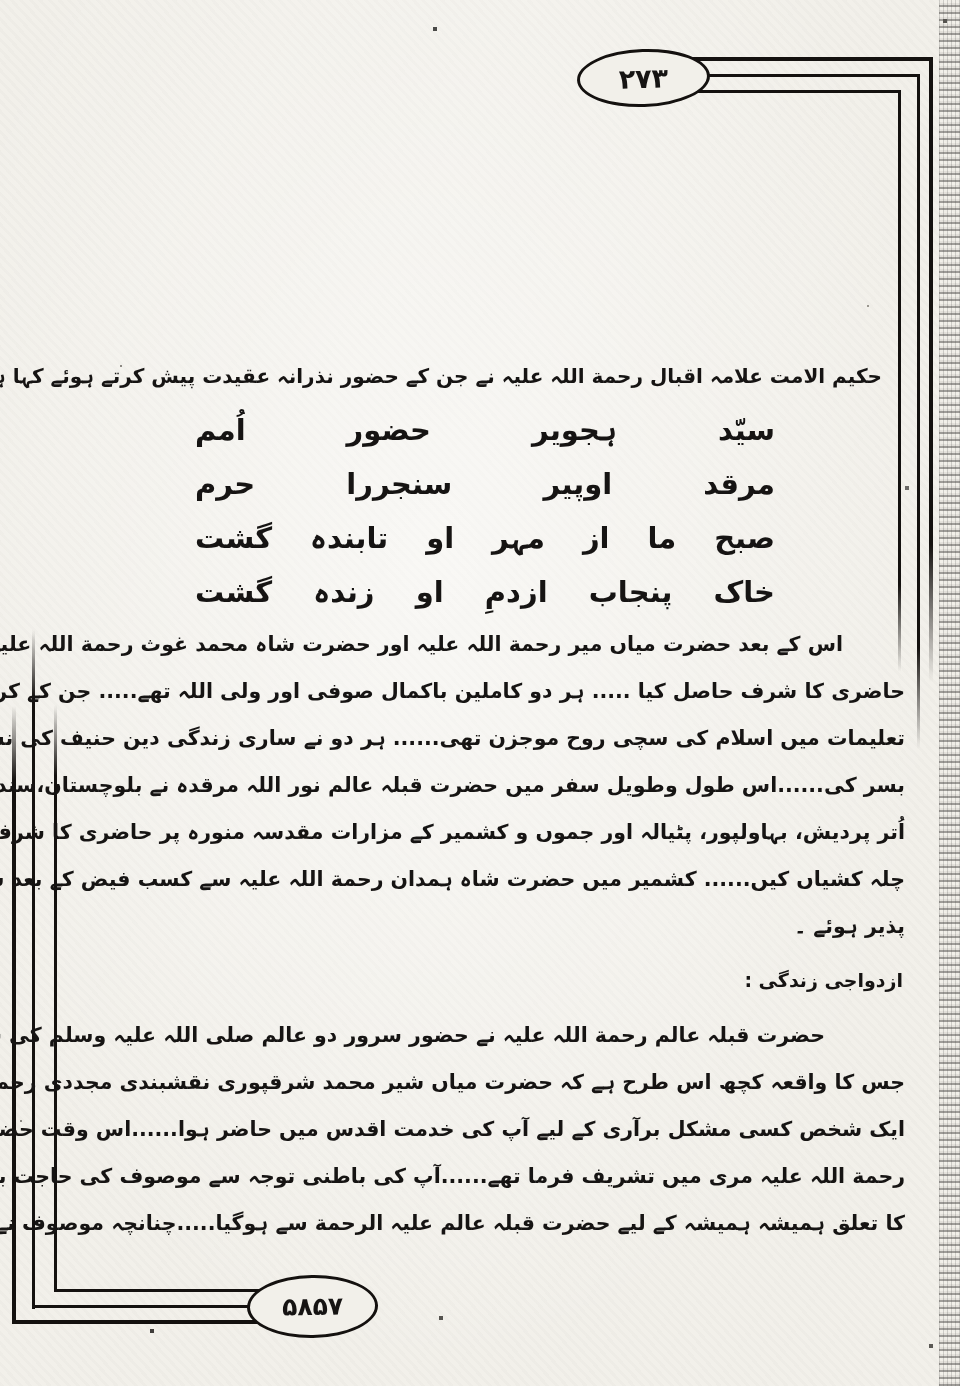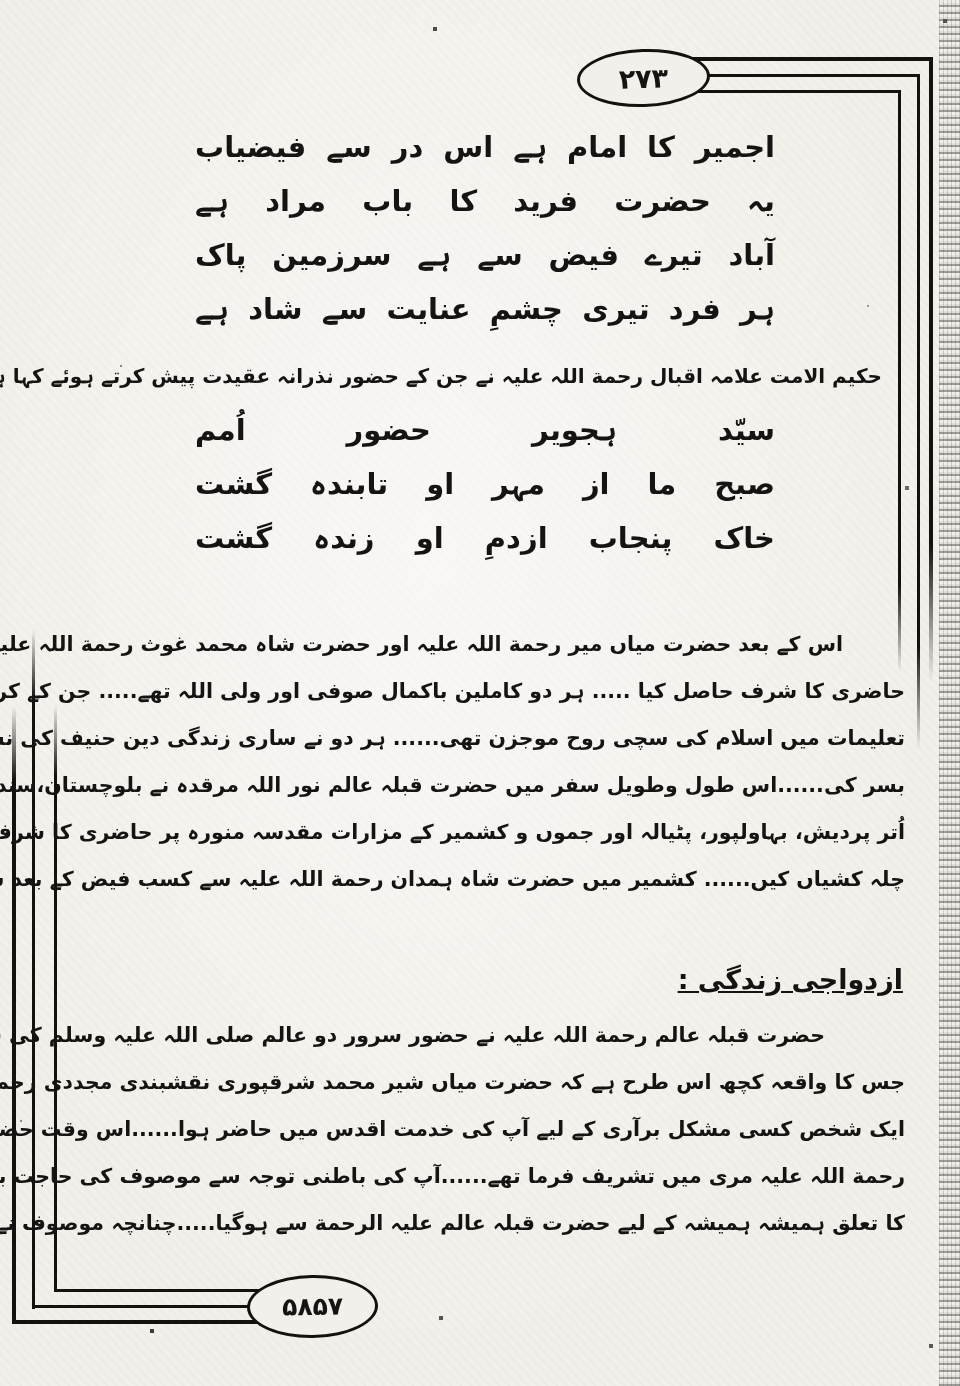--- a/index.html
+++ b/index.html
@@ -87,21 +87,21 @@
     height:47px;line-height:47px;
     font-size:20.5px;font-weight:bold;
     white-space:nowrap;
     text-align:justify;text-align-last:justify;
   }
   .pline.indent1{padding-right:62px;}
   .pline.indent2{padding-right:80px;}
   .pline.endline{text-align-last:right;}
   .section-heading{
     position:absolute;right:57px;top:956px;height:48px;line-height:48px;
-    font-size:27px;font-weight:bold;text-decoration:underline;
+    font-size:19px;font-weight:bold;
   }
 </style>
 </head>
 <body>
 
 <div class="page">
 
   <div class="noise-strip"></div>
   <div class="speckles"></div>
 
@@ -116,42 +116,38 @@
   <div class="bl bl-v2"></div>
   <div class="bl bl-v3"></div>
   <div class="bl bl-h1"></div>
   <div class="bl bl-h2"></div>
   <div class="bl bl-h3"></div>
 
   <div class="oval oval-top">
     <span>۲۷۳</span>
   </div>
 
-  <div class="poem poem1">
-    <div class="verse">اجمیر کا امام ہے اس در سے فیضیاب</div>
-    <div class="verse">یہ حضرت فرید کا باب مراد ہے</div>
-    <div class="verse">آباد تیرے فیض سے ہے سرزمین پاک</div>
-    <div class="verse">ہر فرد تیری چشمِ عنایت سے شاد ہے</div>
-  </div>
 
   <div class="intro">حکیم الامت علامہ اقبال رحمة اللہ علیہ نے جن کے حضور نذرانہ عقیدت پیش کرتے ہوئے کہا ہے : ۔</div>
 
   <div class="poem poem2">
     <div class="verse">سیّد ہجویر حضور اُمم</div>
+    <div class="verse">مرقد اوپیر سنجررا حرم</div>
     <div class="verse">صبح ما از مہر او تابندہ گشت</div>
     <div class="verse">خاک پنجاب ازدمِ او زندہ گشت</div>
   </div>
 
   <div class="para para1">
     <div class="pline indent1">اس کے بعد حضرت میاں میر رحمة اللہ علیہ اور حضرت شاہ محمد غوث رحمة اللہ علیہ کے مزارات عالیہ پر</div>
     <div class="pline">حاضری کا شرف حاصل کیا ..... ہر دو کاملین باکمال صوفی اور ولی اللہ تھے..... جن کے کردار اور عمل کی</div>
     <div class="pline">تعلیمات میں اسلام کی سچی روح موجزن تھی...... ہر دو نے ساری زندگی دین حنیف کی نشر و اشاعت میں</div>
     <div class="pline">بسر کی......اس طول وطویل سفر میں حضرت قبلہ عالم نور اللہ مرقدہ نے بلوچستان،سندھ، سرحد، پنجاب،</div>
     <div class="pline">اُتر پردیش، بہاولپور، پٹیالہ اور جموں و کشمیر کے مزارات مقدسہ منورہ پر حاضری کا شرف حاصل کیا، اور</div>
     <div class="pline">چلہ کشیاں کیں...... کشمیر میں حضرت شاہ ہمدان رحمة اللہ علیہ سے کسب فیض کے بعد شاہدرہ، لاہور میں قیام</div>
+    <div class="pline endline">پذیر ہوئے ۔</div>
   </div>
 
   <div class="section-heading">ازدواجی زندگی :</div>
 
   <div class="para para2">
     <div class="pline indent2">حضرت قبلہ عالم رحمة اللہ علیہ نے حضور سرور دو عالم صلی اللہ علیہ وسلم کی سنت کے مطابق شادی کی ......</div>
     <div class="pline">جس کا واقعہ کچھ اس طرح ہے کہ حضرت میاں شیر محمد شرقپوری نقشبندی مجددی رحمة اللہ علیہ کے خاندان کا</div>
     <div class="pline">ایک شخص کسی مشکل برآری کے لیے آپ کی خدمت اقدس میں حاضر ہوا......اس وقت حضرت قبلہ عالم</div>
     <div class="pline">رحمة اللہ علیہ مری میں تشریف فرما تھے......آپ کی باطنی توجہ سے موصوف کی حاجت برآری ہوگئی اور اس</div>
     <div class="pline">کا تعلق ہمیشہ ہمیشہ کے لیے حضرت قبلہ عالم علیہ الرحمة سے ہوگیا.....چنانچہ موصوف نے اپنی بھتیجی کا رشتہ</div>

